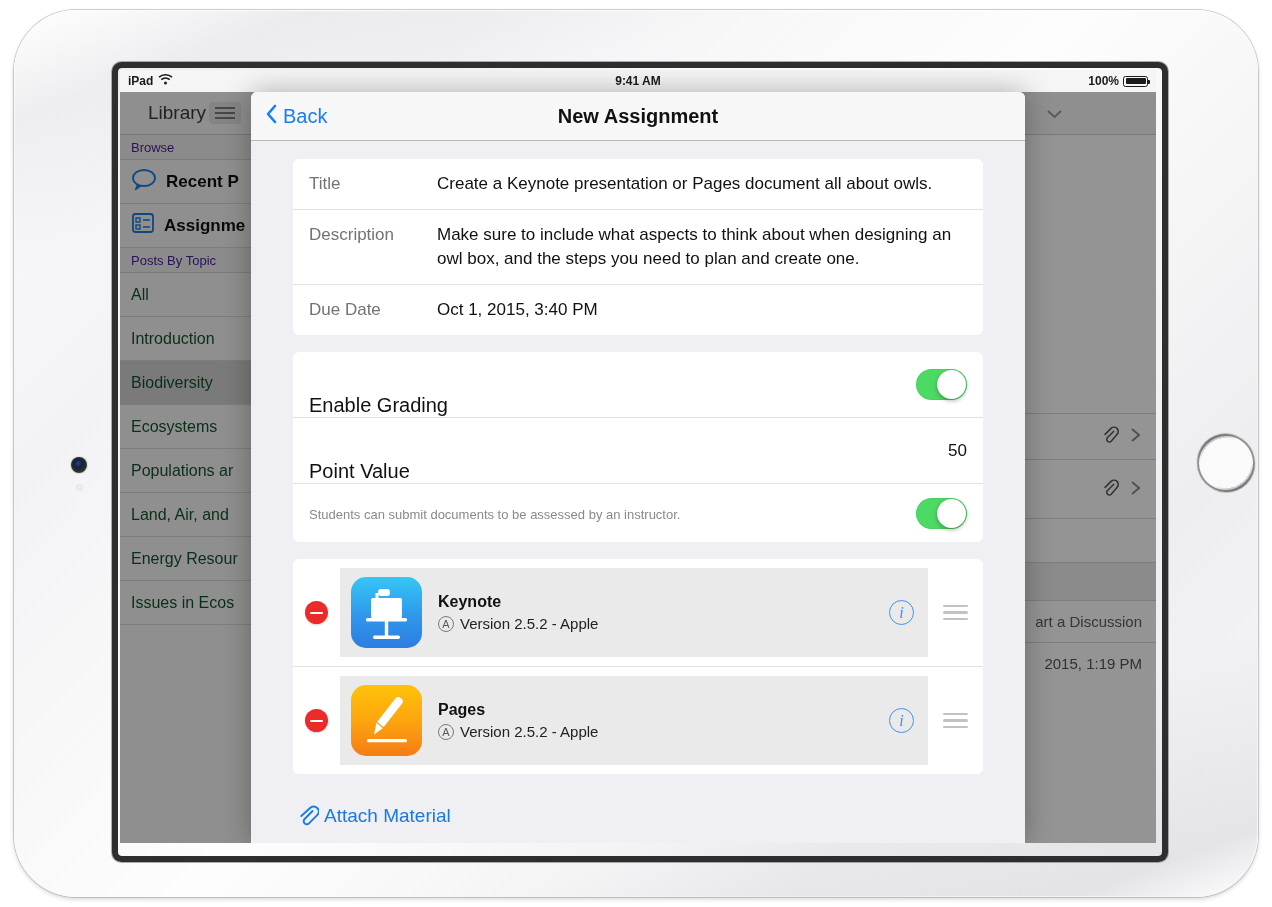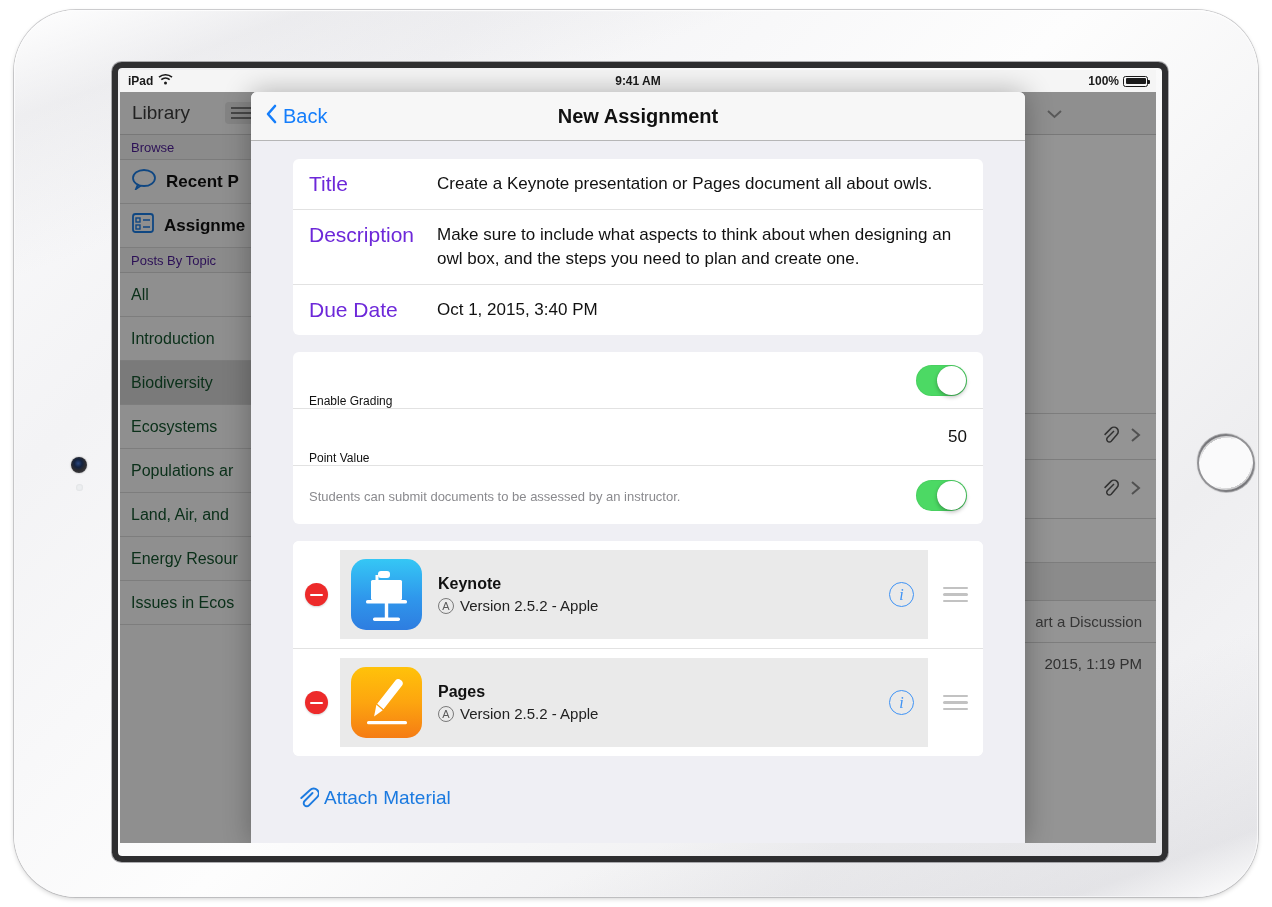--- a/index.html
+++ b/index.html
@@ -88,21 +88,21 @@
     background:#1a1a1a; border-radius:0 1px 1px 0;
   }
   .battery i{ display:block; height:100%; background:#1a1a1a; border-radius:1px; }
 
   
   #sidebar{
     position:absolute; left:0; top:22px; width:150px; bottom:0;
     background:#f7f7f7; border-right:1px solid #c8c8c8;
   }
   #sidebar-top{
-    height:43px; display:flex; align-items:center; padding:0 12px;
+    height:43px; display:flex; align-items:center; padding:0 28px;
     font-size:19px; color:#3c3c3c; border-bottom:1px solid #cfcfcf; background:#f7f7f7;
   }
   .sec-head{
     height:25px; display:flex; align-items:center; padding-left:11px;
     font-size:13px; color:#4c1d95; background:#efefef; border-bottom:1px solid #d5d5d5;
   }
   .nav-row{
     height:44px; display:flex; align-items:center; gap:9px; padding-left:11px;
     font-size:17px; font-weight:bold; color:#111; border-bottom:1px solid #d8d8d8;
     background:#f7f7f7;
@@ -158,29 +158,29 @@
   }
   #modal-title{
     position:absolute; left:0; right:0; text-align:center;
     font-size:20px; font-weight:bold; color:#111;
   }
   #modal-body{ padding:18px 42px 0 42px; }
 
   .card{ background:#fff; border-radius:6px; overflow:hidden; margin-bottom:17px; }
   .frow{ display:flex; padding:13px 16px; border-bottom:1px solid #e2e2e2; }
   .frow:last-child{ border-bottom:none; }
-  .flabel{ width:128px; flex:none; font-size:21px; color:#6d28d9; line-height:24px; }
+  .flabel{ width:128px; flex:none; font-size:17px; color:#737373; line-height:24px; }
   .fvalue{ flex:1; font-size:17px; color:#111; line-height:24px; }
 
   .trow{
     display:flex; align-items:center; justify-content:space-between;
     padding:0 16px; min-height:45px; border-bottom:1px solid #e2e2e2;
   }
   .trow:last-child{ border-bottom:none; }
-  .trow .tl{ font-size:12px; color:#111;margin-top:42px; }
+  .trow .tl{ font-size:20px; color:#111;margin-top:42px; }
   .trow .sub{ font-size:13px; color:#8a8a8e; margin-top:3px; }
   .trow .rv{ font-size:17px; color:#111; }
   .toggle{
     width:51px; height:31px; border-radius:16px; background:#4cd964;
     position:relative; flex:none; cursor:pointer;
     box-shadow: inset 0 0 0 1px rgba(0,0,0,.04);
   }
   .toggle .knob{
     position:absolute; right:1px; top:1px; width:29px; height:29px;
     border-radius:50%; background:#fff;

